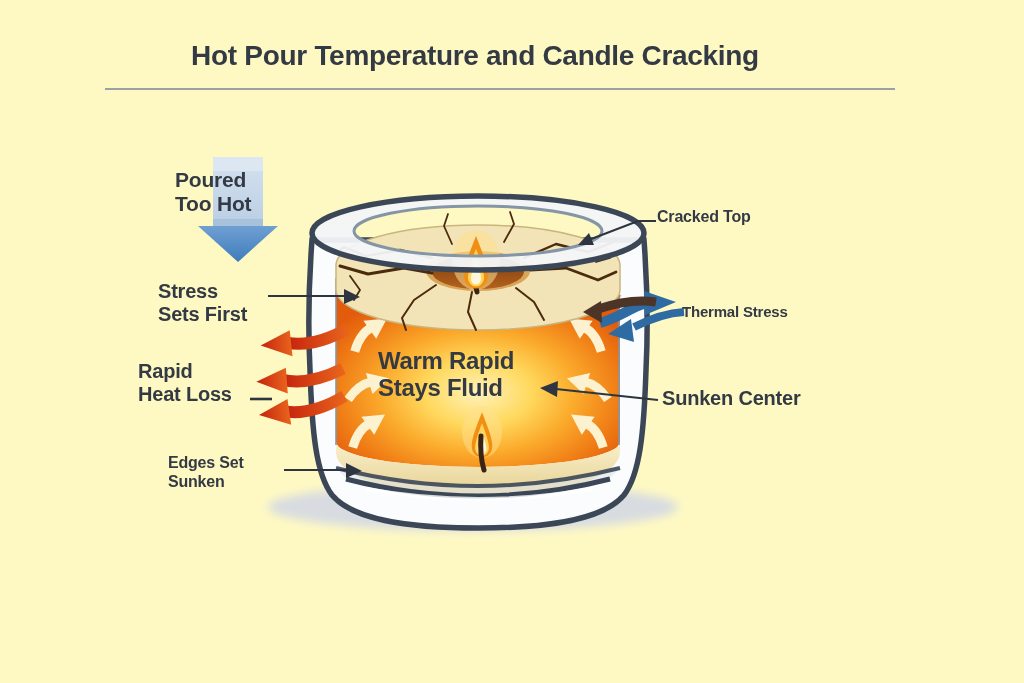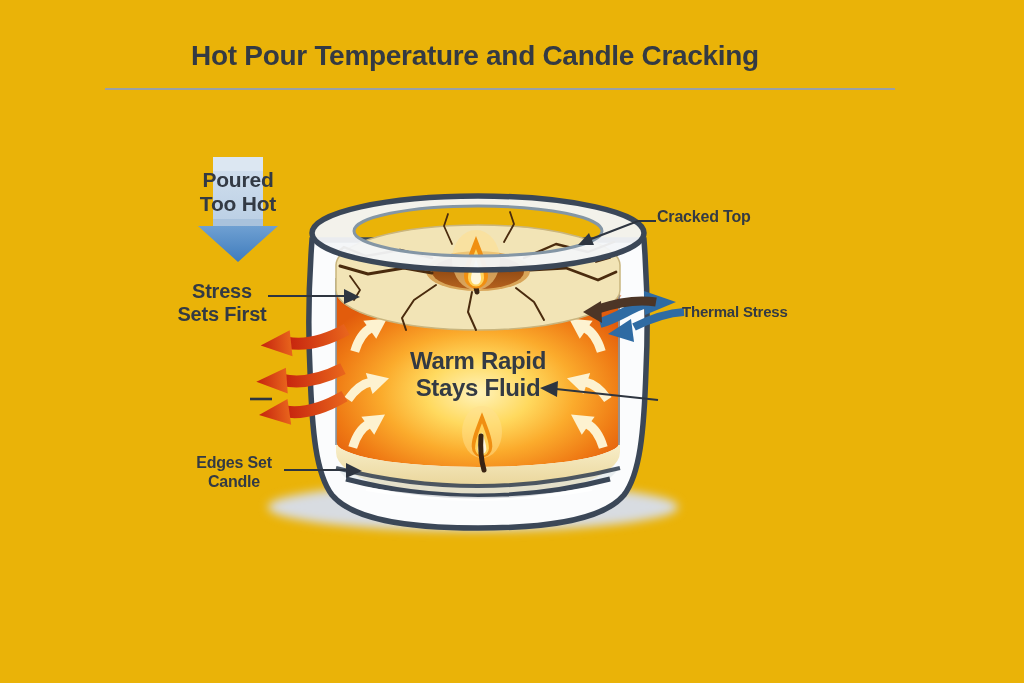--- a/index.html
+++ b/index.html
@@ -1,33 +1,33 @@
 <!DOCTYPE html>
 <html style="--c-ink: #333a44; --c-title: #343a43; --c-rule: #9aa0a6; --c-pointer: #2e3540; --c-blue_arrow_head: #4b86c2; --c-blue_arrow_head_dark: #3f7cbd; --c-blue_arrow_head_light: #6fa0d2; --c-blue_arrow_shaft_light: #d5e2ef; --c-blue_arrow_shaft: #b9cee4; --c-blue_arrow_band: #a9c2dc; --c-red_arrow_deep: #c5220e; --c-red_arrow_hot: #e8641c; --c-thermal_blue: #2f6ba3; --c-thermal_brown: #4c3526; --c-jar_outline: #3b4757; --c-jar_glass: #fbfcfd; --c-glass_inner_line: #8496a5; --c-glass_base_shade: #dfe6ea; --c-wax_cream: #f2e4b6; --c-wax_band_light: #f9f0cc; --c-wax_band_dark: #e6cf8e; --c-crack: #4a2b0e; --c-orange_edge: #e25c0c; --c-orange_deep: #d54f08; --c-orange_mid: #fbab2c; --c-glow_warm: #ffd95e; --c-glow_core: #fff3bb; --c-crater_dark: #77390b; --c-crater_light: #b5621e; --c-crater_ledge: #d9a558; --c-flame_outer: #f08f12; --c-flame_mid: #ffd45c; --c-flame_core: #fff7dc; --c-flame_halo: #ffdf8e; --c-wick: #3a2413; --c-cream_arrow: #fdf2d0; --c-shadow: #d8dce1;"><head>
 <meta charset="utf-8">
 <style>
   html,body{margin:0;padding:0;background:#ffffff;}
   .stage{
-    position:relative;width:1024px;height:683px;overflow:hidden;background:#eab308;
+    position:relative;width:1024px;height:683px;overflow:hidden;background:#fef9c3;
     font-family:"Liberation Sans","DejaVu Sans",sans-serif;
   }
   .title{
     position:absolute;left:0;top:40px;width:950px;text-align:center;
     font-size:28px;font-weight:700;letter-spacing:-0.3px;color:var(--c-title,#343a43);
   }
   .rule{
     position:absolute;left:105px;top:88px;width:790px;height:2px;
     background:var(--c-rule,#9aa0a6);
   }
   .diagram-svg{position:absolute;left:0;top:0;}
   .lbl{
     position:absolute;font-weight:700;color:var(--c-ink,#333a44);
     line-height:1.16;letter-spacing:-0.2px;white-space:nowrap;
   }
-  .lbl.center{text-align:center;}
+  .lbl.center{}
   .lbl-poured{left:175px;top:168px;width:126px;font-size:21px;}
   .lbl-surface{left:158px;top:280px;width:128px;font-size:20px;}
   .lbl-rapid{left:138px;top:360px;width:132px;font-size:20px;}
   .lbl-edges{left:168px;top:454px;width:132px;font-size:16px;}
   .lbl-cracked{left:657px;top:208px;font-size:16px;}
   .lbl-thermal{left:682px;top:303px;font-size:15px;}
   .lbl-sunken{left:662px;top:387px;font-size:20px;}
   .lbl-warm{left:378px;top:348px;width:200px;font-size:24px;line-height:1.12;letter-spacing:-0.3px;}
 </style>
 </head>
@@ -214,29 +214,34 @@
   <div class="lbl lbl-poured center">
     <div>Poured</div>
     <div>Too Hot</div>
   </div>
 
   <div class="lbl lbl-surface center">
     <div>Stress</div>
     <div>Sets First</div>
   </div>
 
+  <div class="lbl lbl-rapid center">
+    <div>Rapid</div>
+    <div>Heat Loss</div>
+  </div>
 
   <div class="lbl lbl-edges center">
     <div>Edges Set</div>
-    <div>Candle</div>
+    <div>Sunken</div>
   </div>
 
   <div class="lbl lbl-cracked">Cracked Top</div>
 
   <div class="lbl lbl-thermal">Thermal Stress</div>
 
+  <div class="lbl lbl-sunken">Sunken Center</div>
 
   <div class="lbl lbl-warm center">
     <div>Warm Rapid</div>
     <div>Stays Fluid</div>
   </div>
 
 </div>
 
 </body></html>

